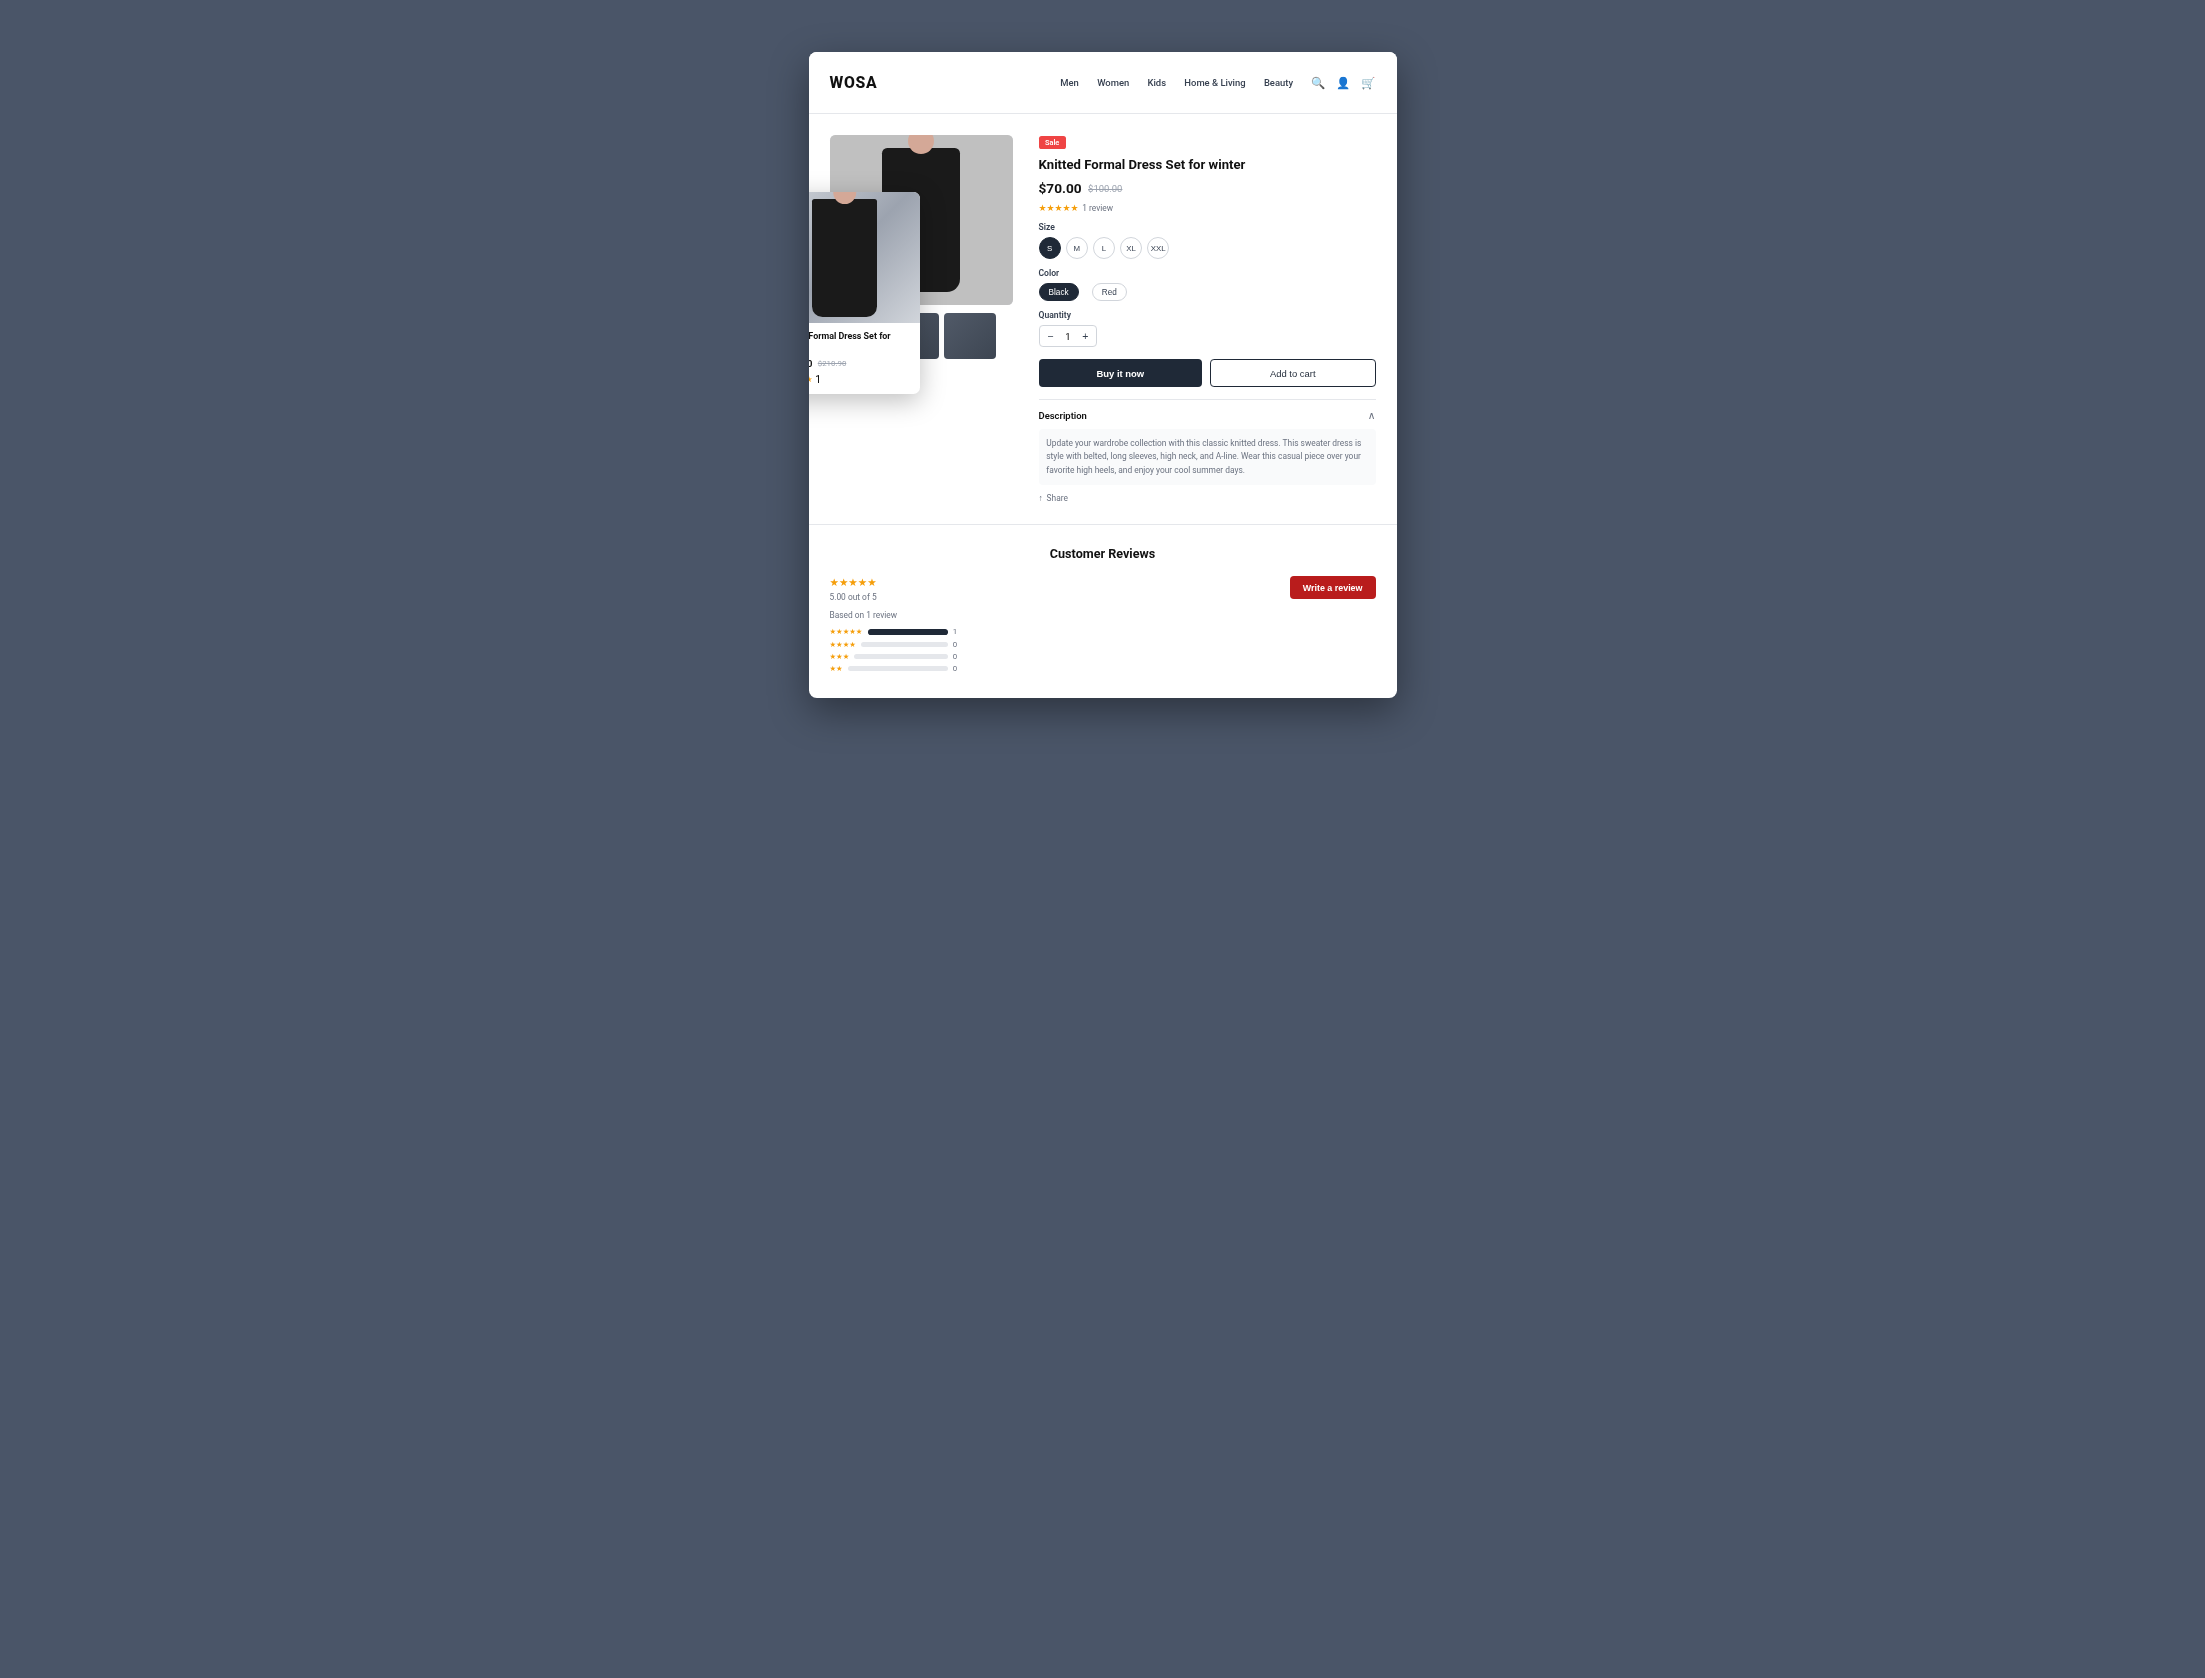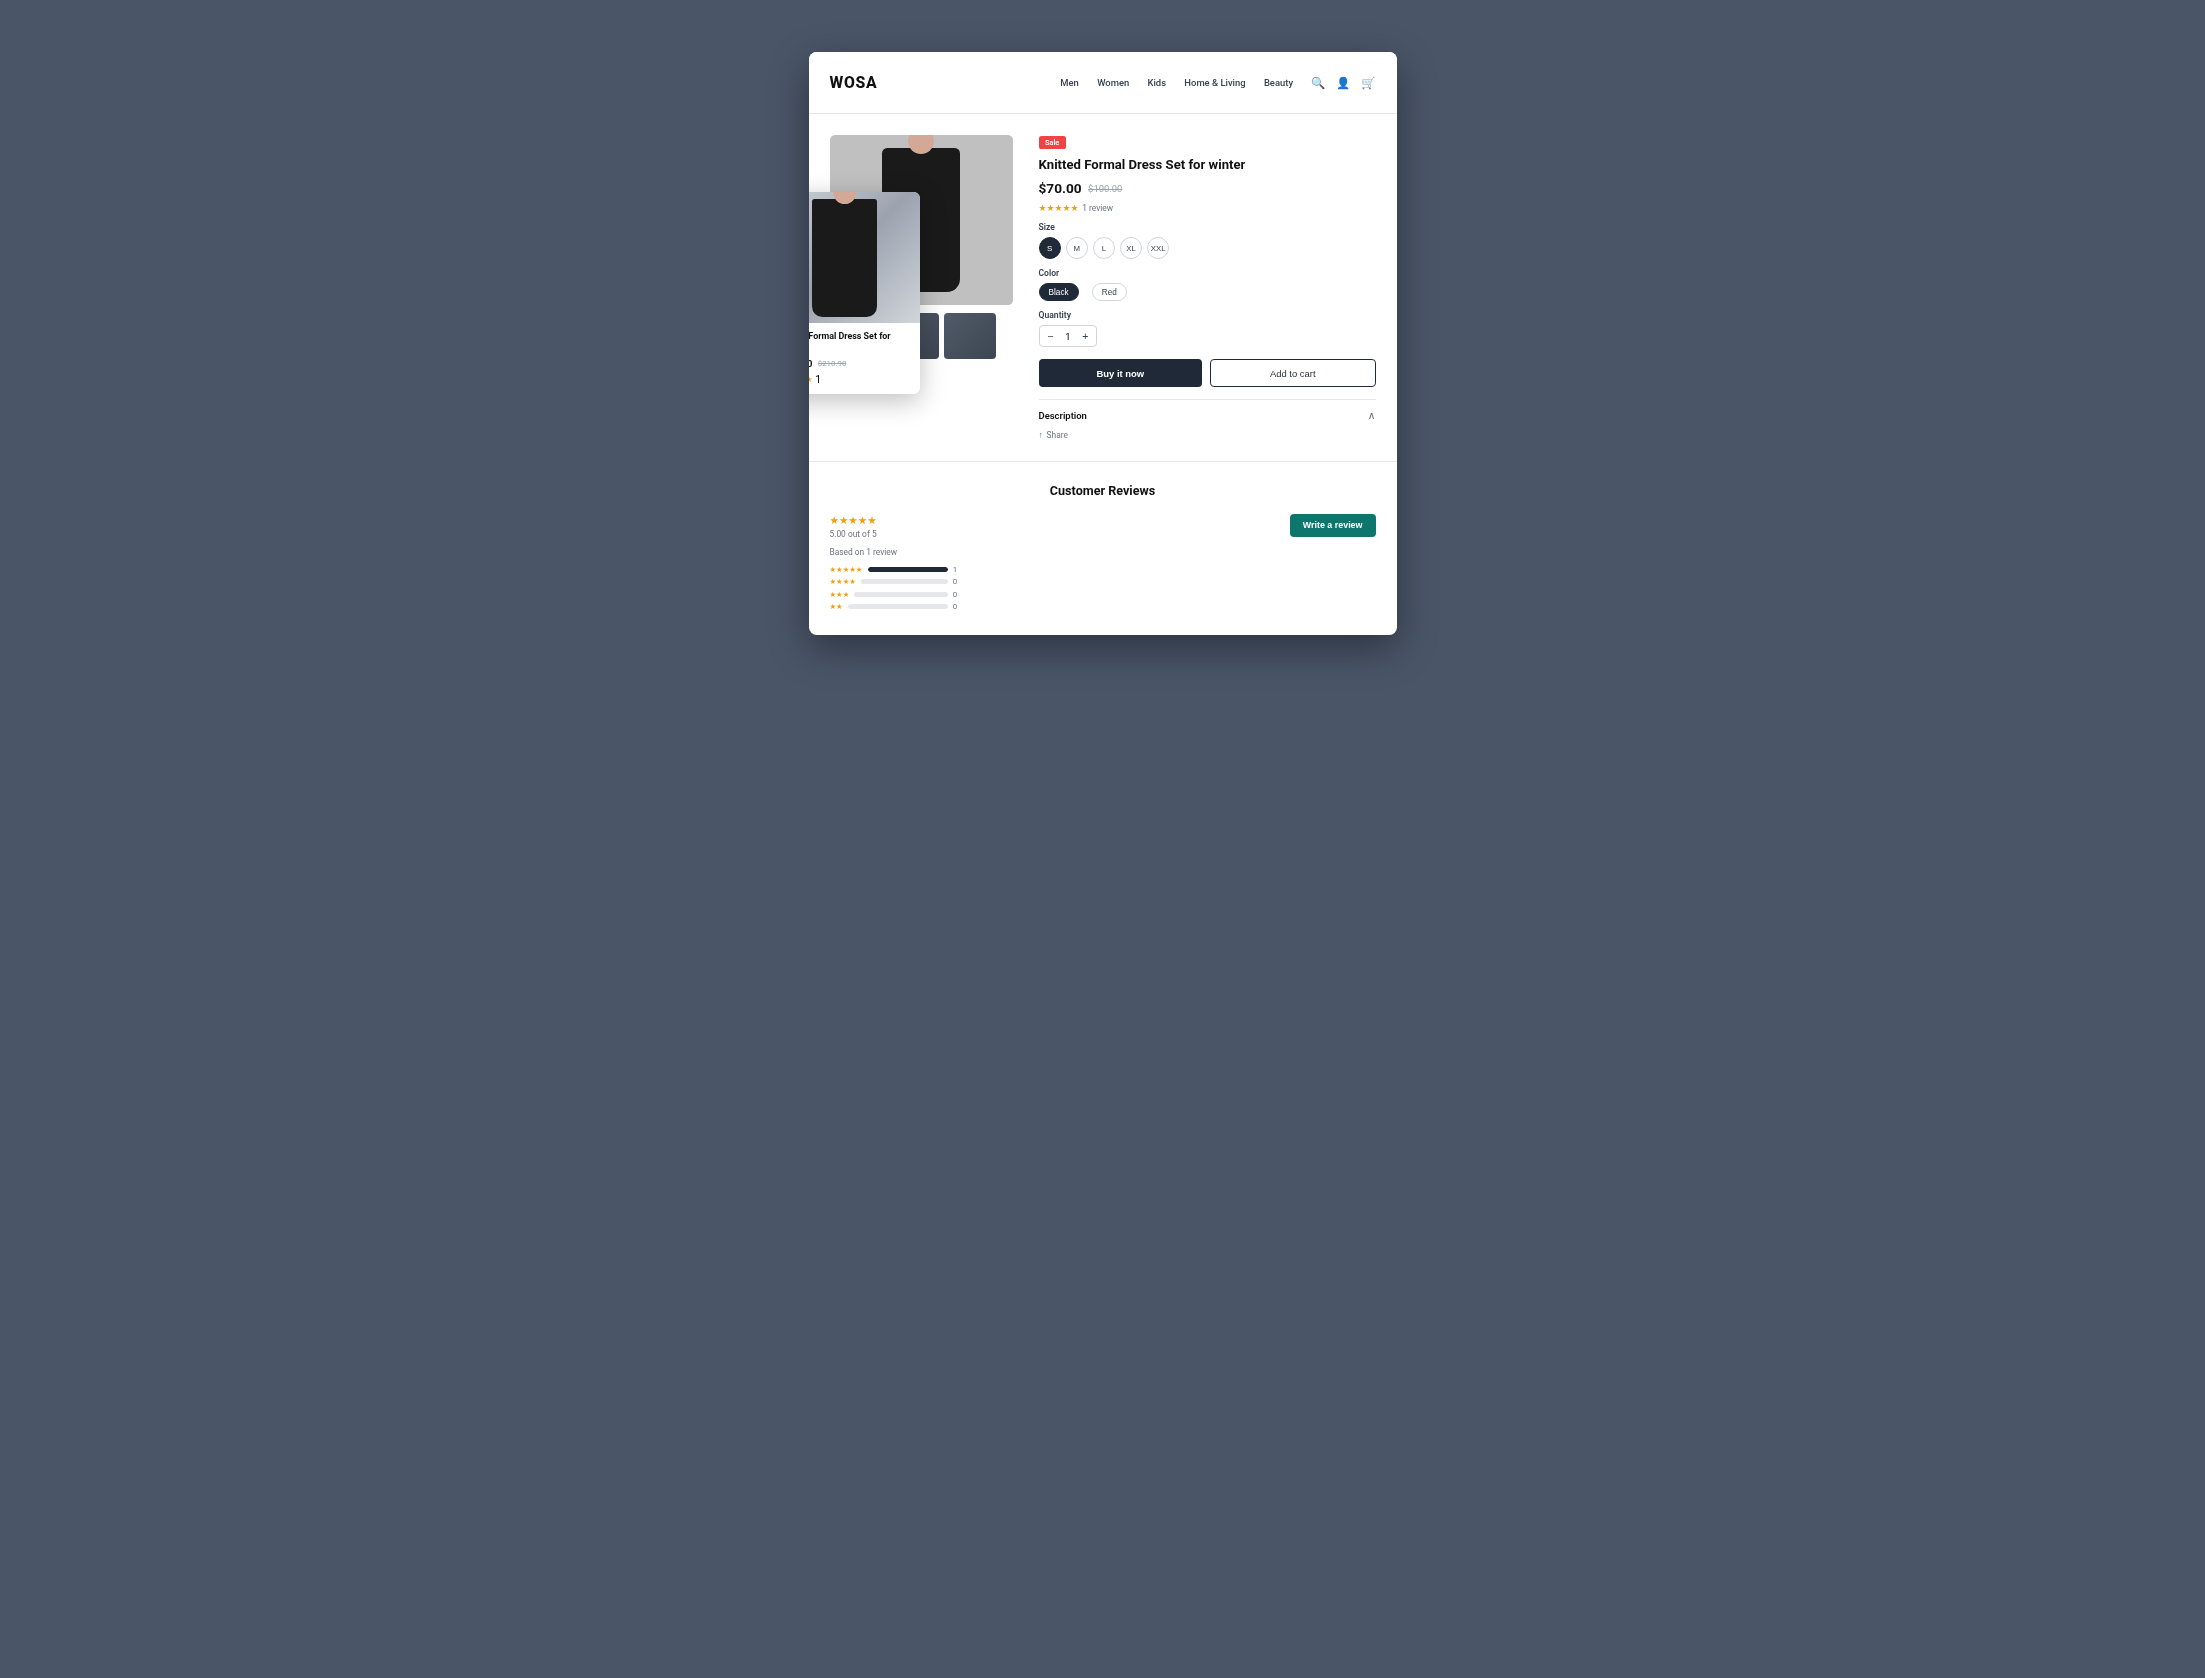--- a/index.html
+++ b/index.html
@@ -448,21 +448,21 @@
       overflow: hidden;
     }
     .bar-fill {
       height: 100%;
       background: #1f2937;
       border-radius: 2.6px;
     }
     .bar-count { font-size: 0.75rem; color: #6b7280; min-width: 7.8px; }
     .write-review-btn {
       padding: 6.5px 13px;
-      background: #0f766e;
+      background: #b91c1c;
       color: white;
       border: none;
       border-radius: 3.9px;
       font-size: 0.85rem;
       font-weight: 600;
       cursor: pointer;
       margin-left: auto;
       display: block;
     }
   </style>
@@ -568,20 +568,21 @@
       <div class="action-buttons">
         <button class="btn-buy">Buy it now</button>
         <button class="btn-cart">Add to cart</button>
       </div>
 
       <div class="description-section">
         <div class="desc-header">
           <span class="desc-title">Description</span>
           <span class="desc-toggle">∧</span>
         </div>
+        <div class="desc-text">Update your wardrobe collection with this classic knitted dress. This sweater dress is style with belted, long sleeves, high neck, and A-line. Wear this casual piece over your favorite high heels, and enjoy your cool summer days.</div>
         <div class="share-row">
           <span>↑</span>
           <span>Share</span>
         </div>
       </div>
     </div>
   </div>
 
   <div class="reviews-section">
     <h2 class="reviews-title">Customer Reviews</h2>

